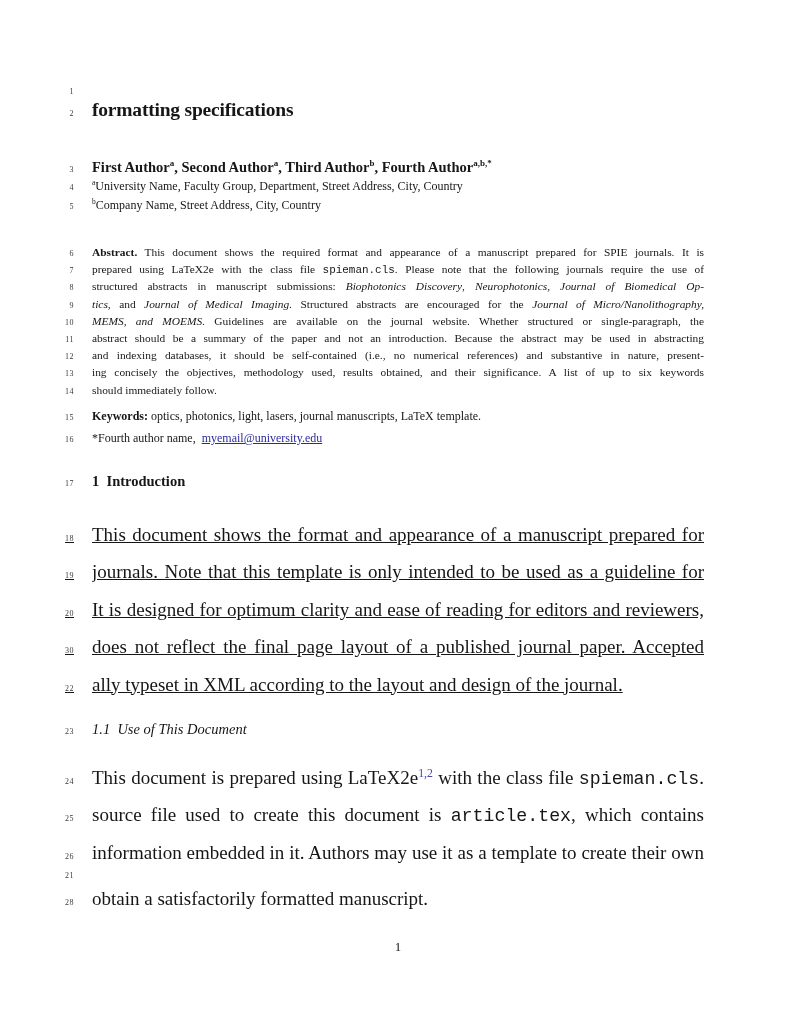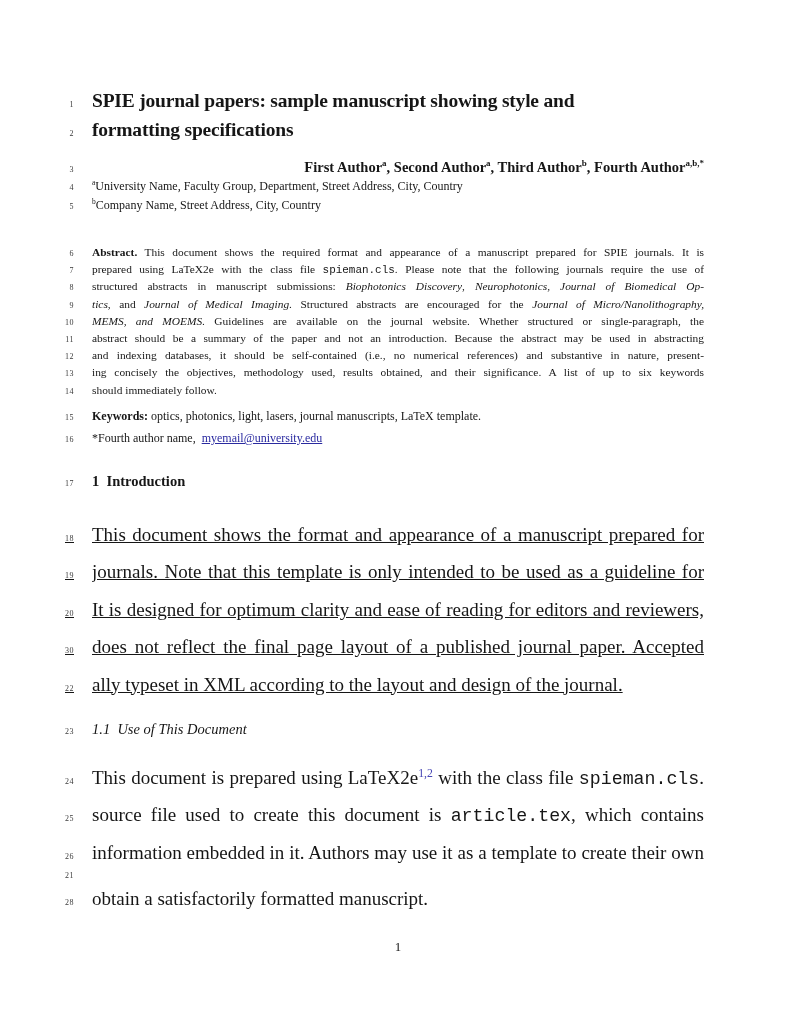--- a/index.html
+++ b/index.html
@@ -22,21 +22,21 @@
     color: var(--line-number-gray, #3a3a3a);
     letter-spacing: 0.5px;
   }
   .content {
     margin-left: 18px;
     width: 612px;
     white-space: pre;
   }
   
   .blk-title .content { font-size: 19.5px; font-weight: bold; line-height: 28.5px; letter-spacing: -0.2px; }
-  .blk-authors .content { font-size: 14.5px; font-weight: bold; line-height: 20px; text-align: right; }
+  .blk-authors .content { font-size: 14.5px; font-weight: bold; line-height: 20px; }
   .blk-affil .content { font-size: 12px; line-height: 18.5px; }
   .blk-abstract .content { font-size: 11.4px; line-height: 17.2px; height: 17.2px; overflow: hidden; }
   .blk-keywords .content, .blk-email .content { font-size: 12px; line-height: 18px; margin-top: 7px; }
   .blk-sec1 .content { font-size: 14.5px; font-weight: bold; line-height: 20px; }
   .blk-sub11 .content { font-size: 14.5px; font-style: italic; line-height: 20px; }
   .blk-body1 .content, .blk-body2 .content { font-size: 19px; line-height: 37.4px; height: 37.4px; overflow: hidden; }
   
   .blk-title    { top: 87px; }
   .blk-authors  { top: 157px; }
   .blk-affil    { top: 177px; }
@@ -67,21 +67,20 @@
   }
 </style>
 </head>
 <body>
 
 <div class="page">
   <div>
       <div class="blk blk-title">
         <div class="line">
           <span class="lineno">1</span>
-          <div class="content"><span>SPIE journal papers: sample manuscript showing style and</span></div>
         </div>
         <div class="line">
           <span class="lineno">2</span>
           <div class="content"><span>formatting specifications</span></div>
         </div>
       </div>
       <div class="blk blk-authors">
         <div class="line">
           <span class="lineno">3</span>
           <div class="content"><span>First Author</span><span class="s-sup">a</span><span>, Second Author</span><span class="s-sup">a</span><span>, Third Author</span><span class="s-sup">b</span><span>, Fourth Author</span><span class="s-sup">a,b,*</span></div>

